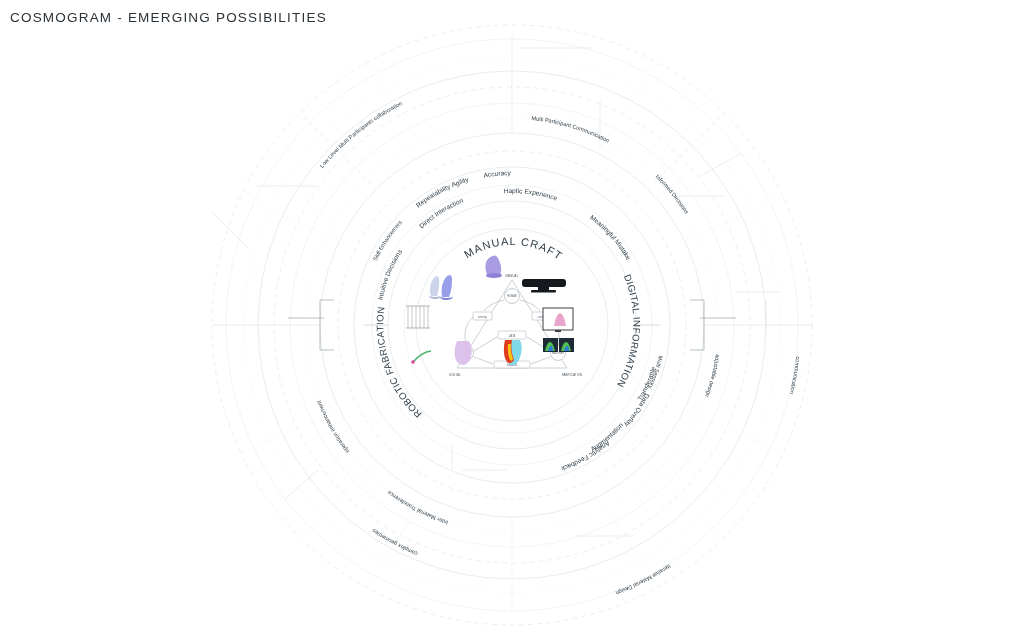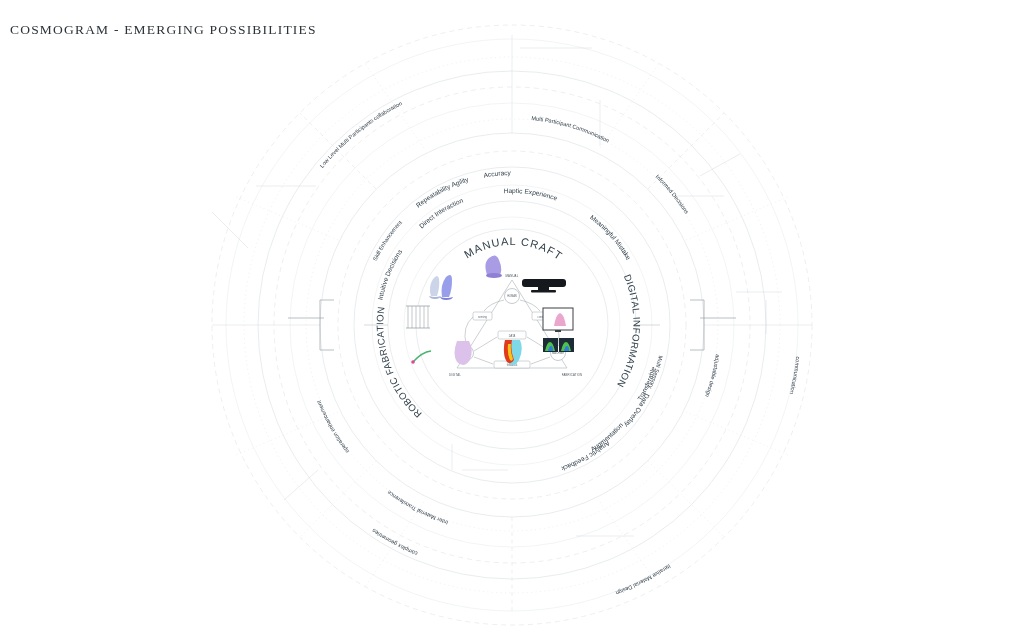--- a/index.html
+++ b/index.html
@@ -1,22 +1,22 @@
 <!DOCTYPE html>
 <html><head>
 <meta charset="utf-8">
 <style>
   html,body{margin:0;padding:0;}
   body{
     width:1024px;height:640px;background:#ffffff;overflow:hidden;
     font-family:"Liberation Sans", sans-serif;position:relative;
   }
   #page-title{
-    position:absolute;left:10px;top:22px;
-    font-family:Liberation Serif, serif;
+    position:absolute;left:10px;top:10px;
+    font-family:Liberation Sans, sans-serif;
     font-size:13.5px;letter-spacing:1.2px;color:#2c3338;white-space:nowrap;text-align:center;
   }
   #stage{position:absolute;left:0;top:0;width:1024px;height:640px;}
   svg{display:block;}
   .ring-solid{fill:none;stroke:#d7dcdf;stroke-width:.55;}
   .ring-faint{fill:none;stroke:#e4e8ea;stroke-width:.5;}
   .ring-dash{fill:none;stroke:#d9dee1;stroke-width:.5;stroke-dasharray:5 4;}
   .ring-dot{fill:none;stroke:#dde2e5;stroke-width:.5;stroke-dasharray:1.2 3.2;}
   .spoke{stroke:#d5dadd;stroke-width:.5;fill:none;}
   .spoke-dash{stroke:#dbe0e3;stroke-width:.5;fill:none;stroke-dasharray:4 3.5;}

